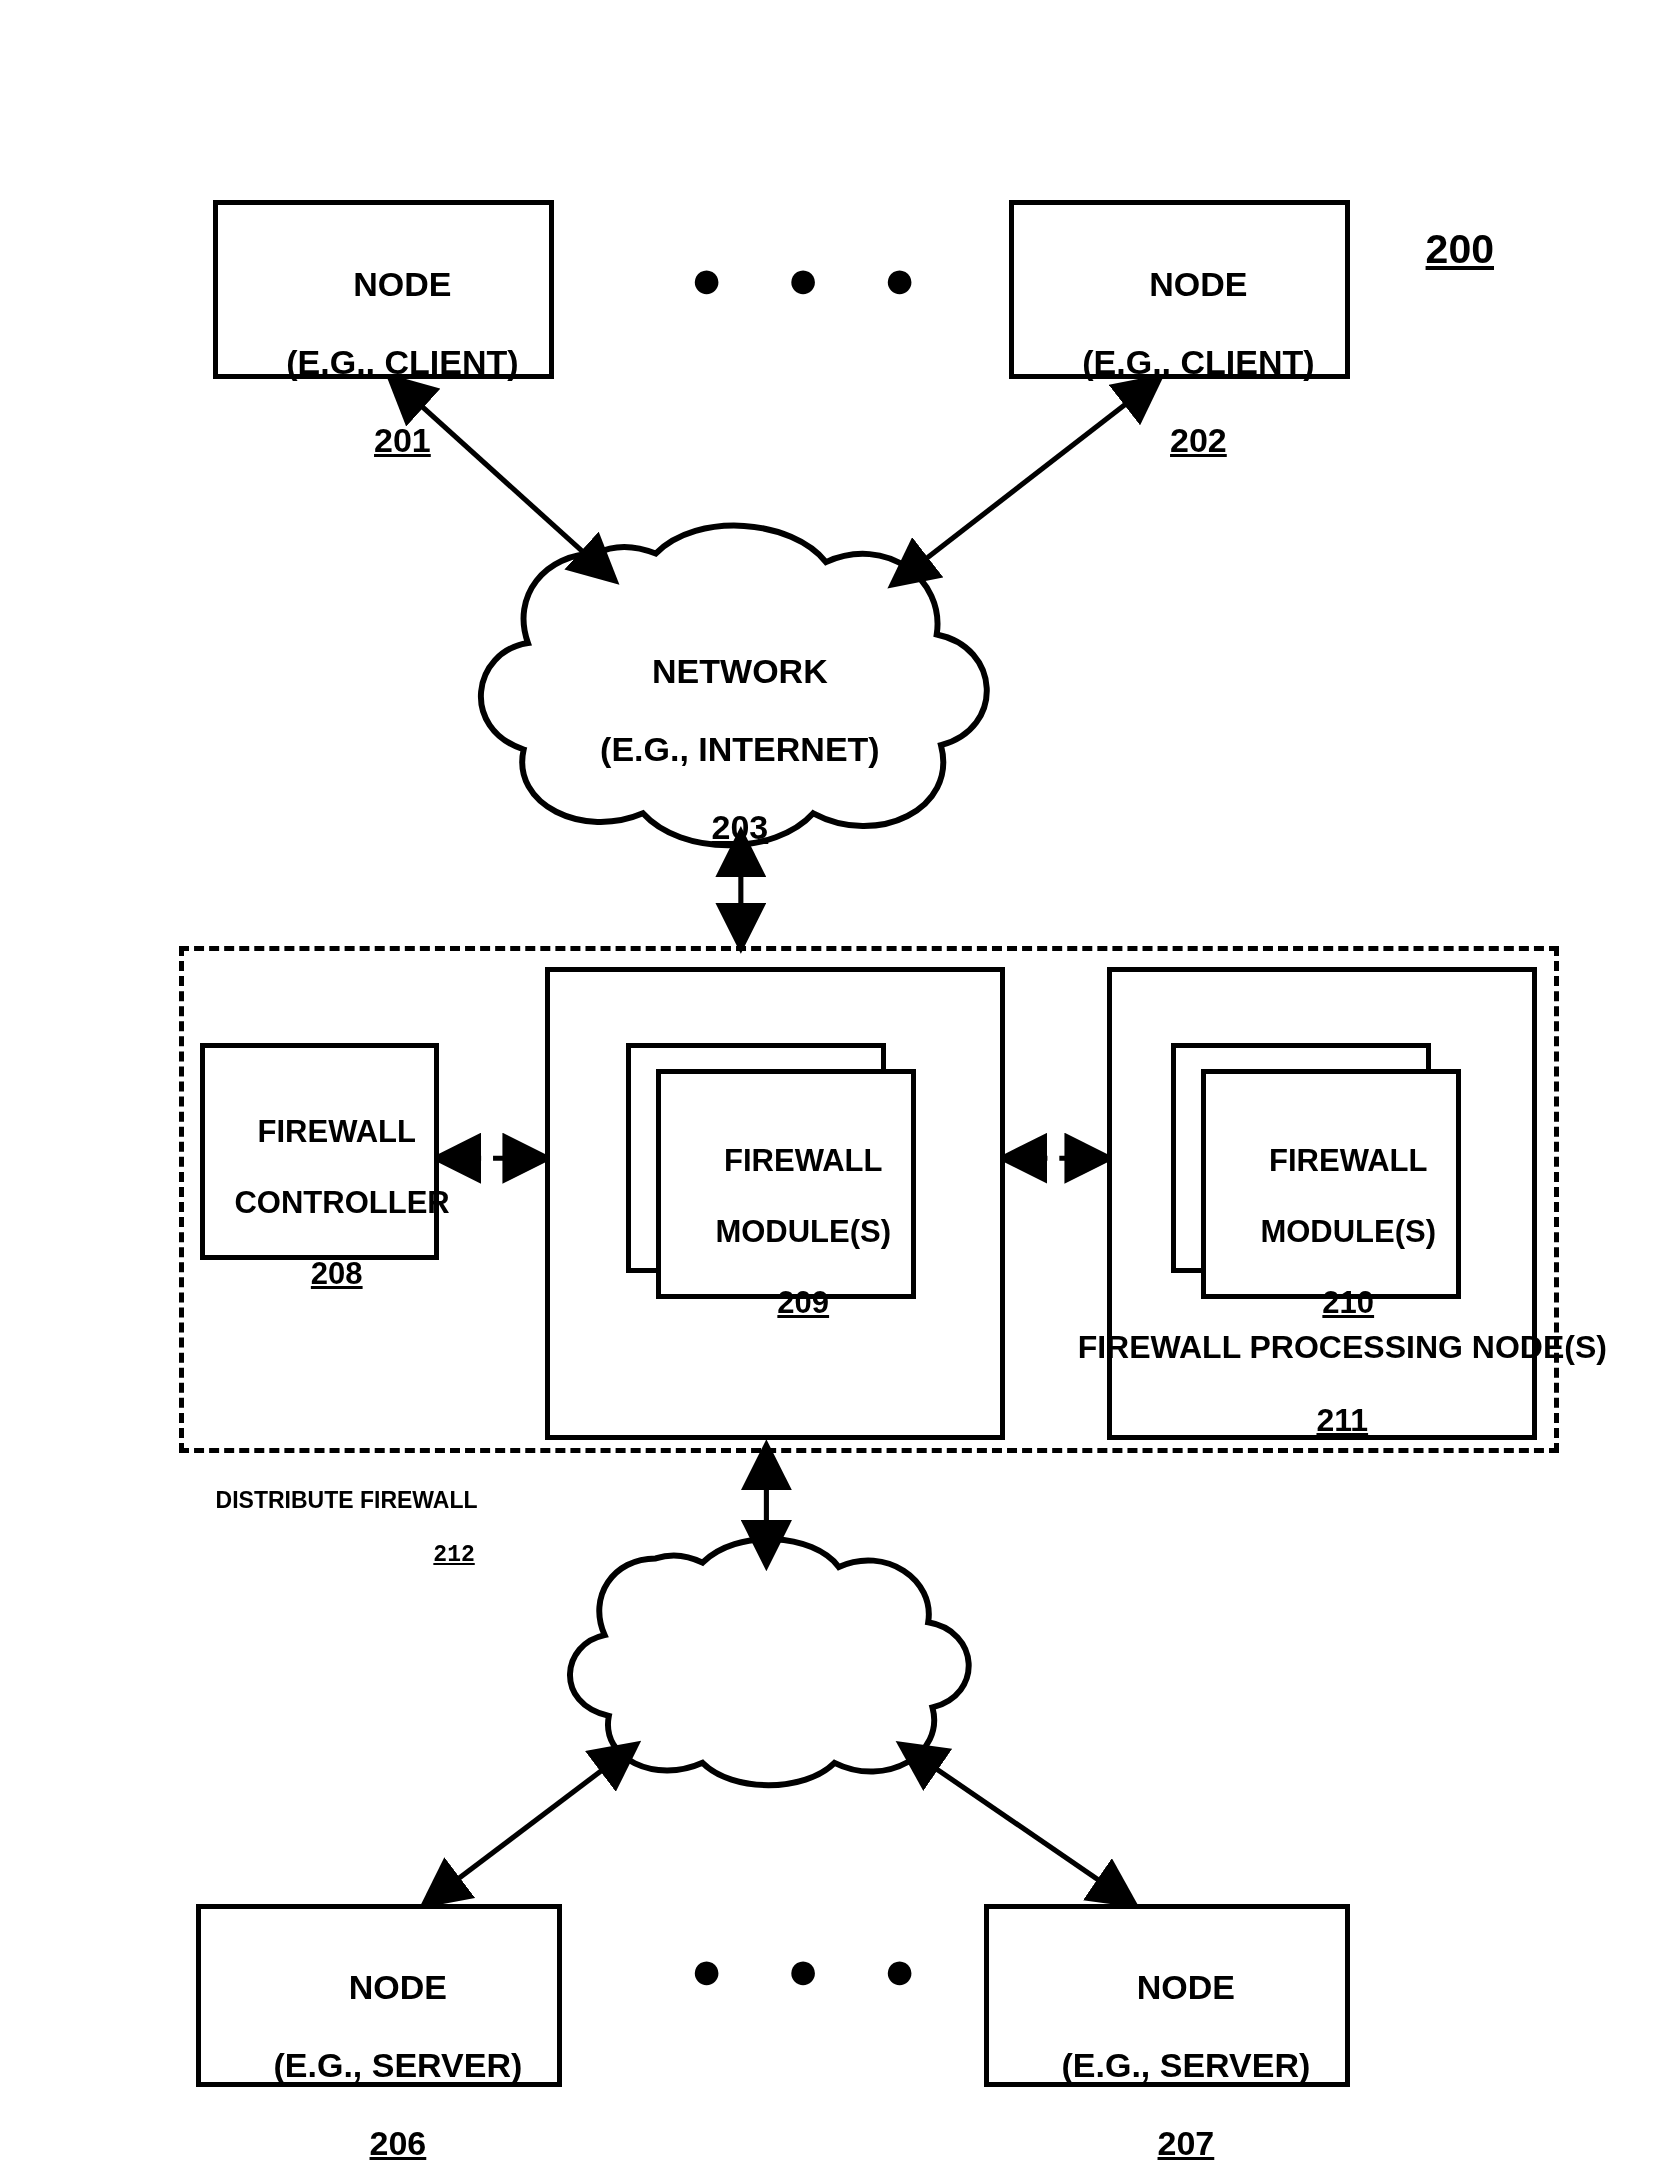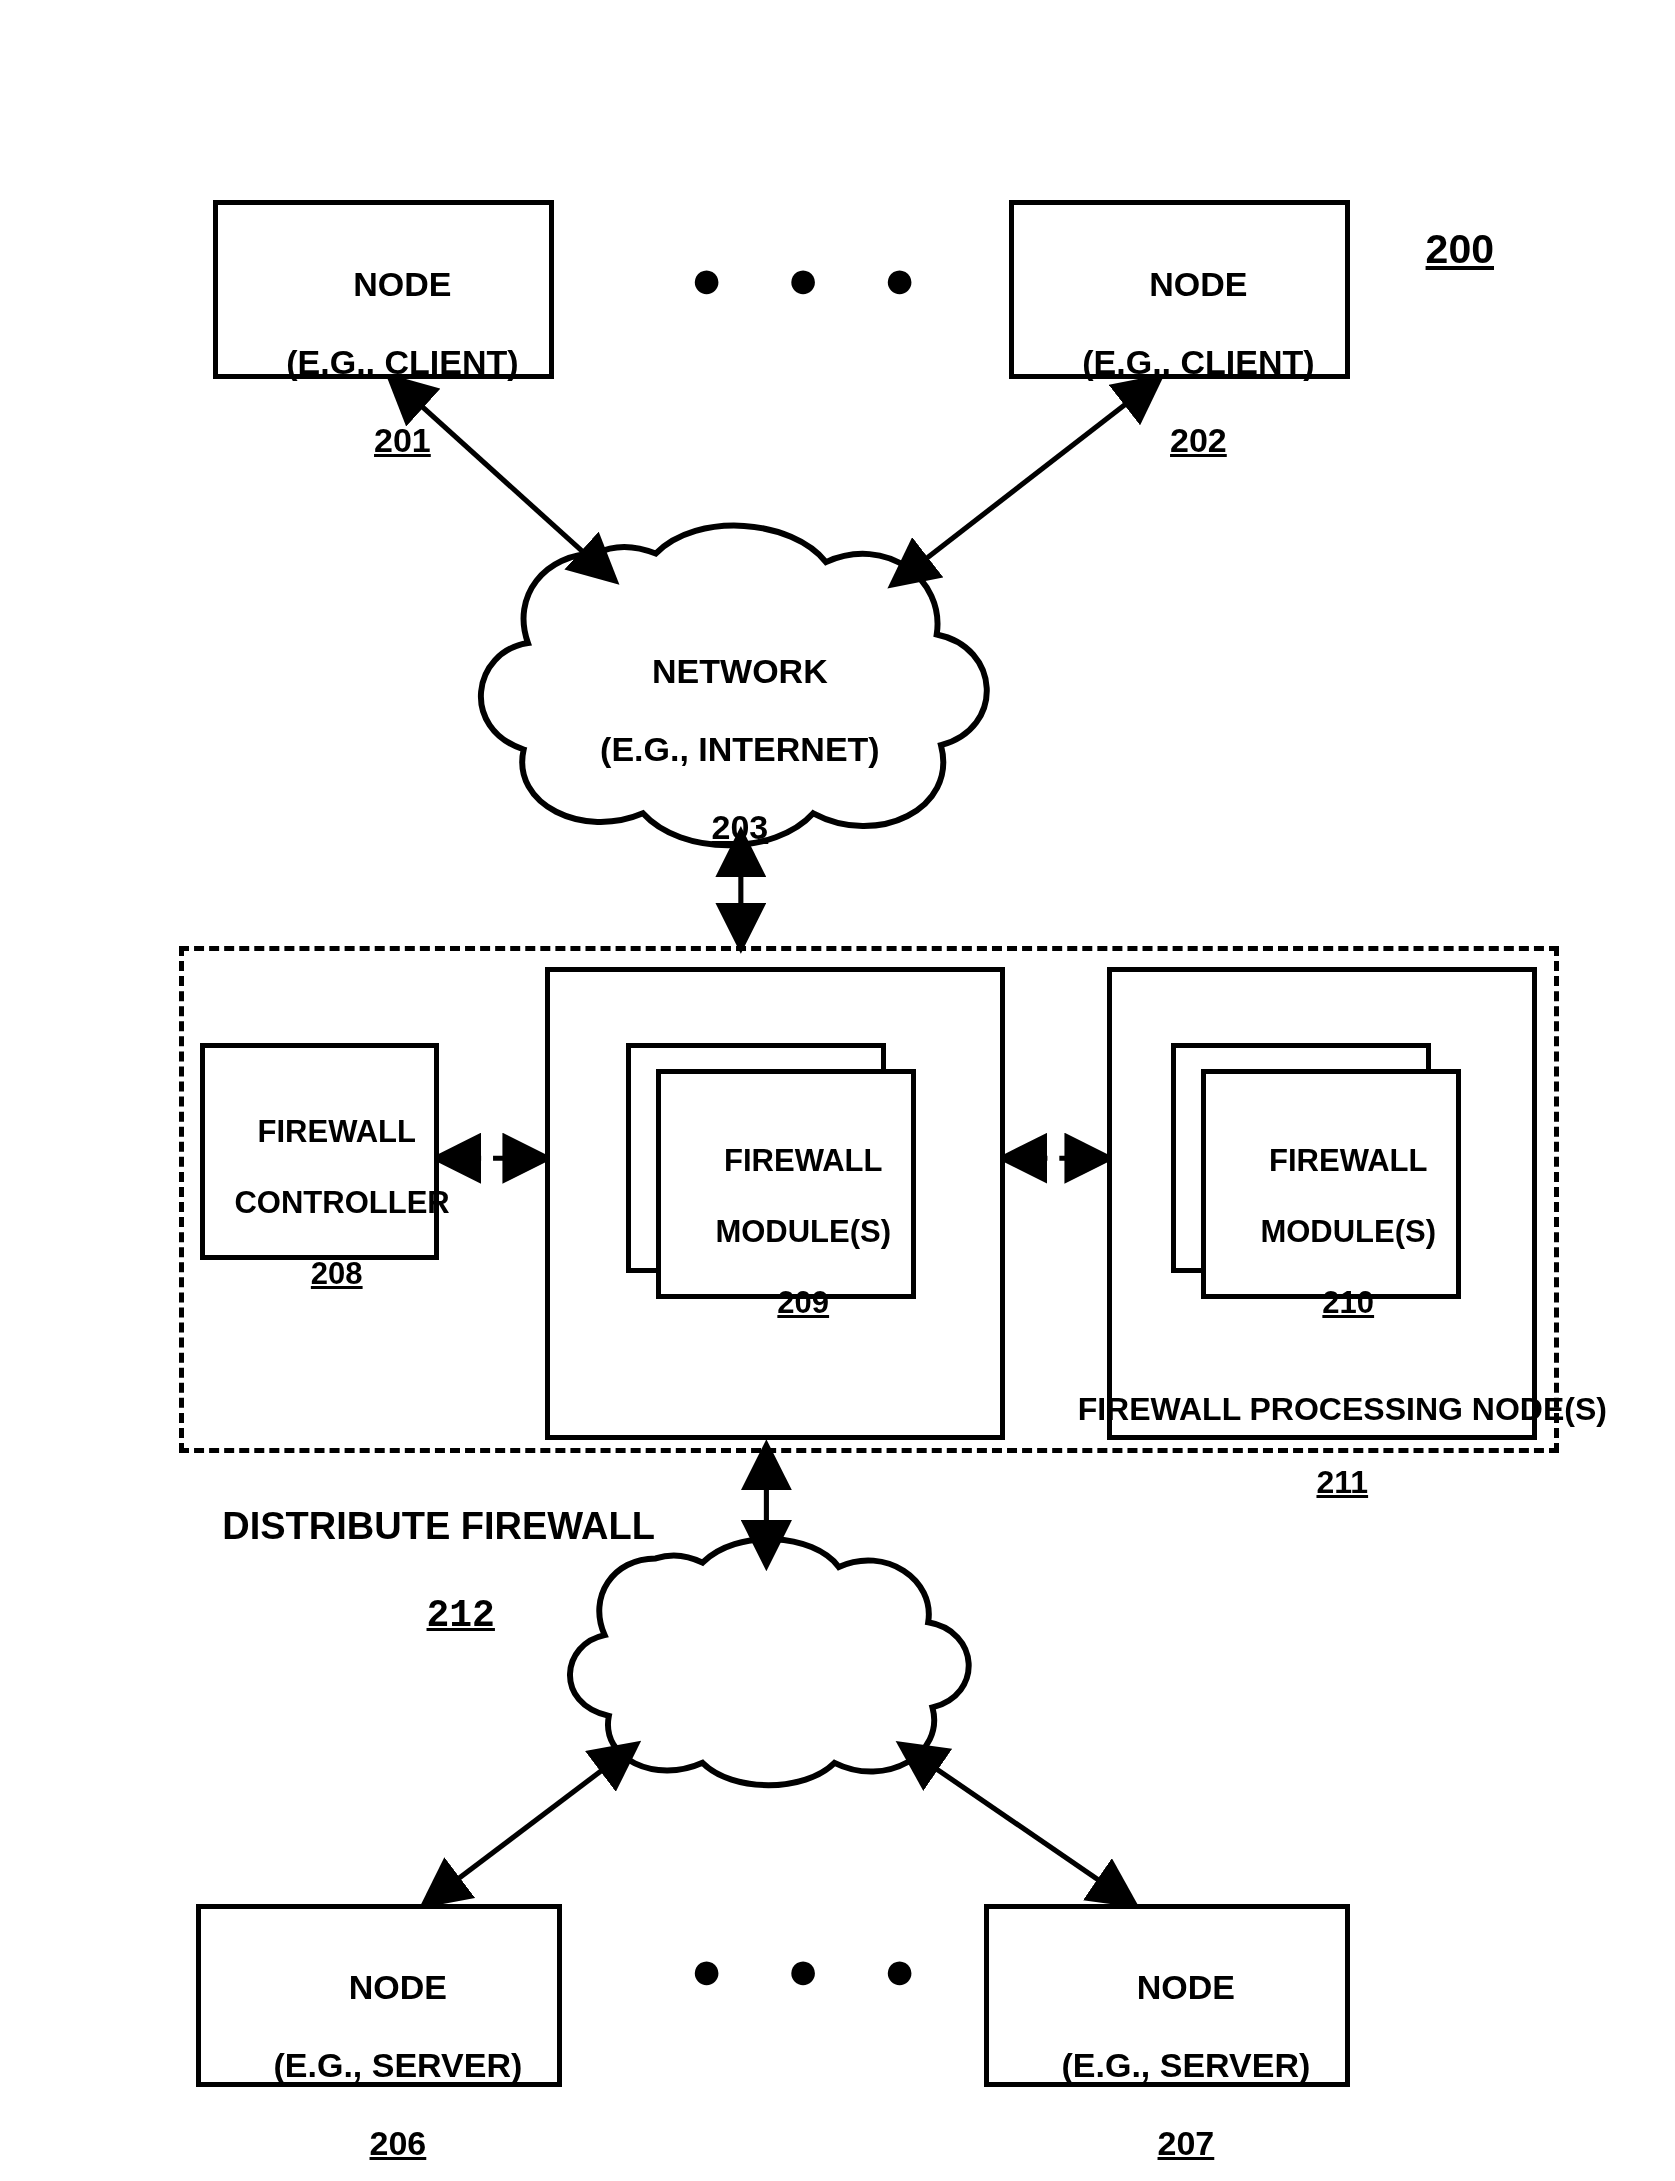--- a/index.html
+++ b/index.html
@@ -132,21 +132,21 @@
 
   <div class="ellipsis" style="left:690px; top:247px;">● ● ●</div>
 
   <div class="lbl" style="left:542px; top:613px; width:358px; font-size:34px;">
     <span>NETWORK</span><br>
     <span>(E.G., INTERNET)</span><br>
     <span class="ref">203</span>
   </div>
 
   <div class="dashed" style="left:179px; top:946px; width:1380px; height:507px;"></div>
-  <div class="lbl" style="left:180px; top:1461px; width:477px; font-size:38px; text-align:left;">
+  <div class="lbl" style="left:190px; top:1461px; width:477px; font-size:23px; text-align:left;">
     <span>DISTRIBUTE FIREWALL</span><br>
     <span style="display:inline-block; width:477px; text-align:center;font-family:Liberation Mono, monospace;"><span class="ref">212</span></span>
   </div>
 
   <div class="box" style="left:200px; top:1043px; width:239px; height:217px;"></div>
   <div class="lbl" style="left:200px; top:1078px; width:239px; font-size:31px;">
     <span>FIREWALL</span><br>
     <span>CONTROLLER</span><br>
     <span class="ref">208</span>
   </div>
@@ -155,21 +155,21 @@
 
   <div class="stack-shadow" style="left:626px; top:1043px; width:260px; height:230px;"></div>
   <div class="box" style="left:656px; top:1069px; width:260px; height:230px;"></div>
   <div class="lbl" style="left:656px; top:1107px; width:260px; font-size:31px;">
     <span>FIREWALL</span><br>
     <span>MODULE(S)</span><br>
     <span class="ref">209</span>
   </div>
 
   <div class="box" style="left:1107px; top:967px; width:430px; height:473px;"></div>
-  <div class="lbl" style="left:1001px; top:1354px; width:647px; font-size:32px;">
+  <div class="lbl" style="left:1001px; top:1292px; width:647px; font-size:32px;">
     <span>FIREWALL PROCESSING NODE(S)</span><br>
     <span class="ref">211</span>
   </div>
 
   <div class="stack-shadow" style="left:1171px; top:1043px; width:260px; height:230px;"></div>
   <div class="box" style="left:1201px; top:1069px; width:260px; height:230px;"></div>
   <div class="lbl" style="left:1201px; top:1107px; width:260px; font-size:31px;">
     <span>FIREWALL</span><br>
     <span>MODULE(S)</span><br>
     <span class="ref">210</span>

